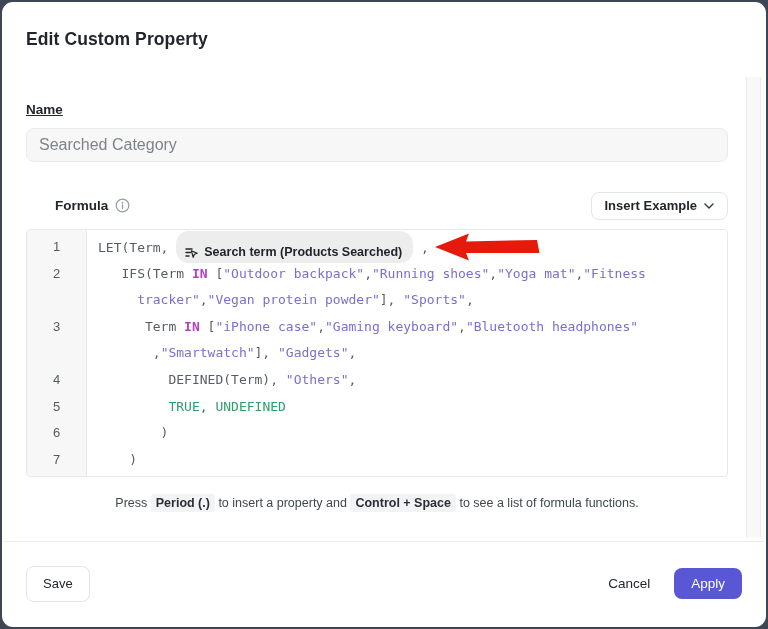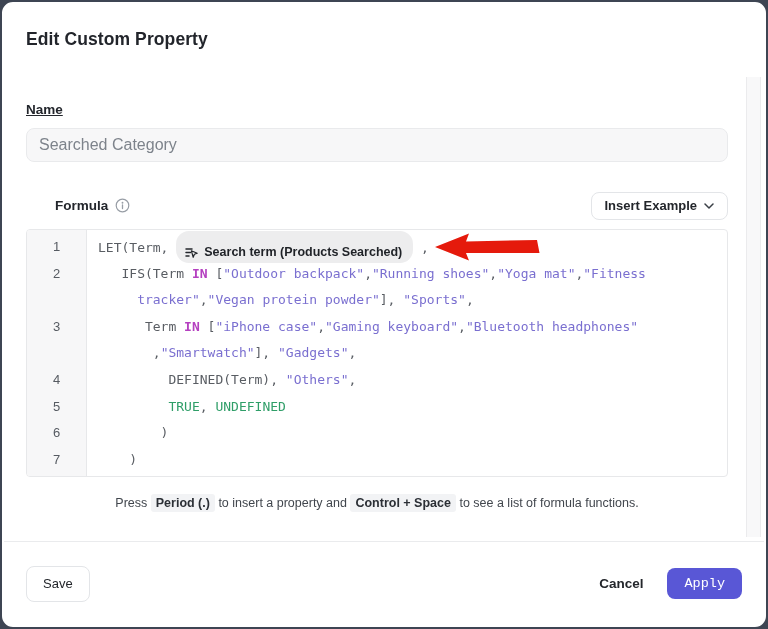--- a/index.html
+++ b/index.html
@@ -87,22 +87,22 @@
     border-top:1px solid #eaebed;border-radius:0 0 11px 11px;background:#fff;
     display:flex;align-items:center;justify-content:space-between;padding:0 22px;
     box-sizing:border-box;
   }
   .btn{
     height:36px;border-radius:8px;font-size:13px;cursor:pointer;
     font-family:"Liberation Sans","DejaVu Sans",sans-serif;
   }
   .btn-save{background:#fff;border:1px solid #e3e5e8;color:#23262b;font-weight:500;padding:0 16px;}
   .footer-right{display:flex;align-items:center;gap:20px;}
-  .btn-cancel{background:transparent;border:none;color:#23262b;font-weight:700;font-size:13.5px;padding:0 4px;margin-left:32px;}
-  .btn-apply{background:#5957d6;border:none;color:#fff;font-weight:500;font-size:13.5px;padding:0 17px;height:31px;font-family:Liberation Mono, monospace;}
+  .btn-cancel{background:transparent;border:none;color:#23262b;font-weight:400;font-size:13.5px;padding:0 4px;margin-left:32px;}
+  .btn-apply{background:#5957d6;border:none;color:#fff;font-weight:500;font-size:13.5px;padding:0 17px;height:31px;}
 </style>
 </head>
 <body>
 
 <div class="modal">
   <div class="content">
     <div class="title">Edit Custom Property</div>
 
     <div class="field-label">Name</div>
     <input class="name-input" readonly="" value="Searched Category" style="">

